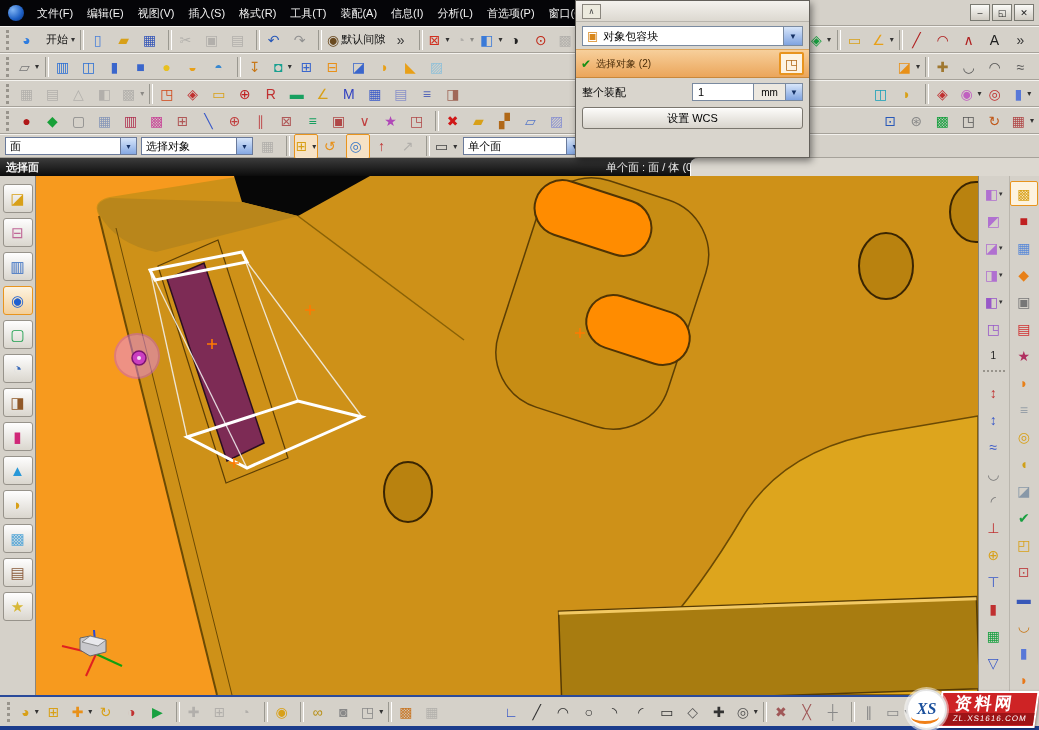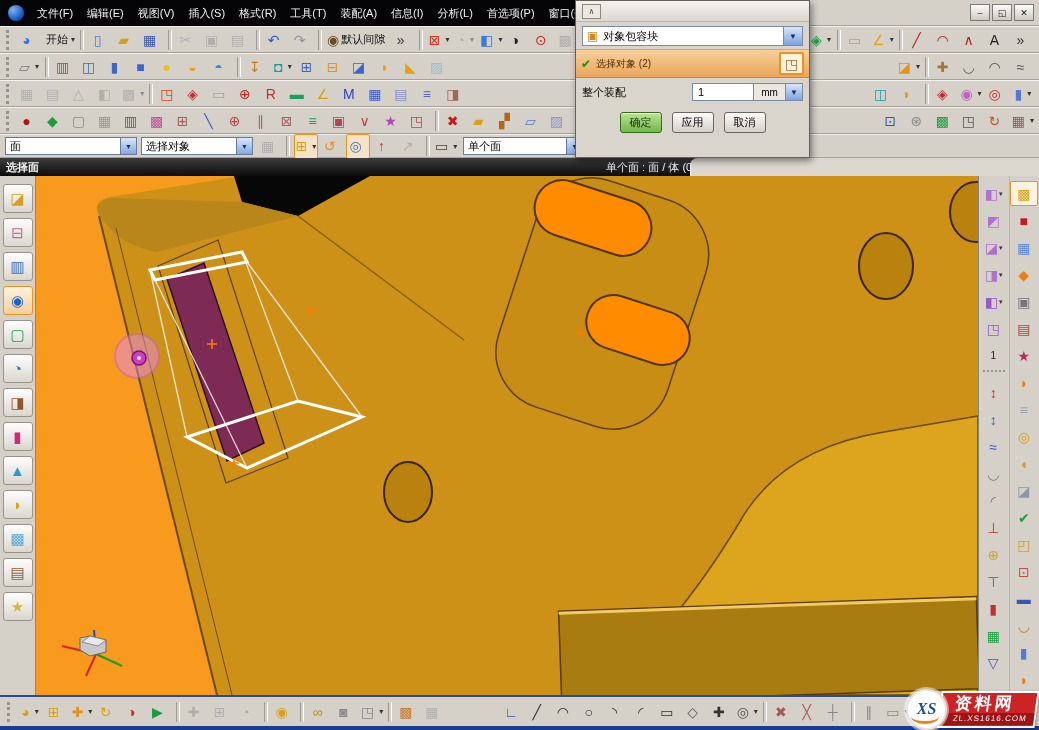--- a/index.html
+++ b/index.html
@@ -1423,24 +1423,22 @@
       <span class="selcube">
           <span>◳</span>
         </span>
     </div>
     <div class="dlg-gap">
       <span class="lbl">整个装配</span>
       <span class="gap-input">1</span>
       <span class="gap-unit">mm</span>
       <span class="gap-caret">▼</span>
     </div>
-    <div class="dlg-foot">
-      <span class="btn ok">确定</span>
-      <span class="btn">应用</span>
-      <span class="btn">取消</span>
+    <div class="wcs-row">
+      <div class="wcs-btn">设置 WCS</div>
     </div>
   </div>
 
   <div class="watermark">
     <div class="wm-circle">XS</div>
     <div class="wm-red">
       <div class="wm-name">资料网</div>
       <div class="wm-site">ZL.XS1616.COM</div>
     </div>
   </div>

